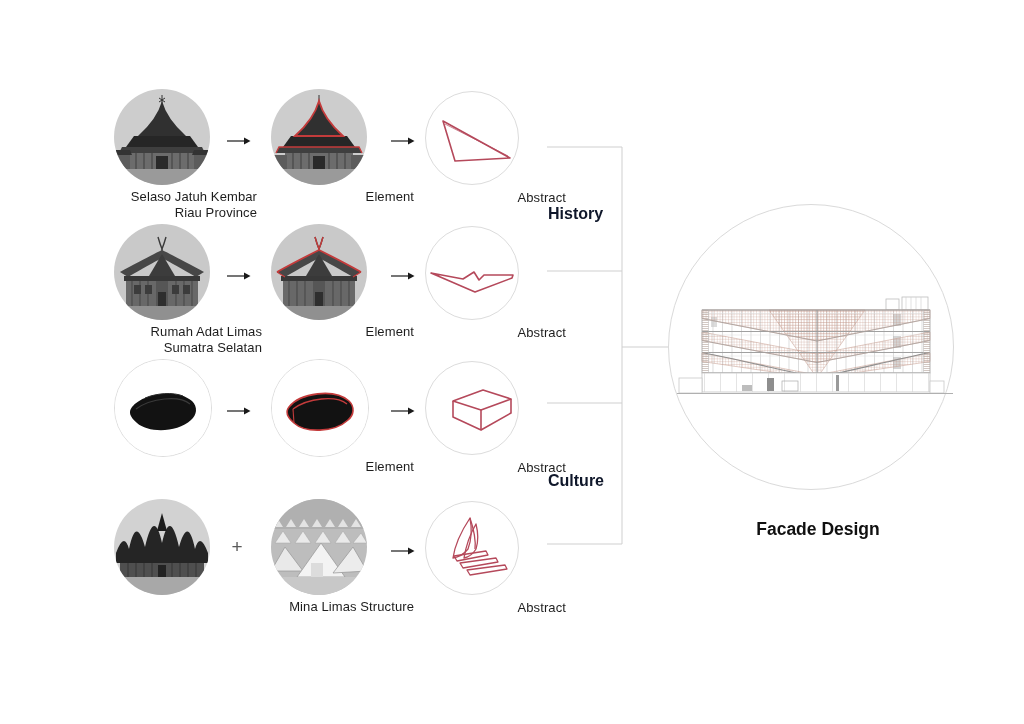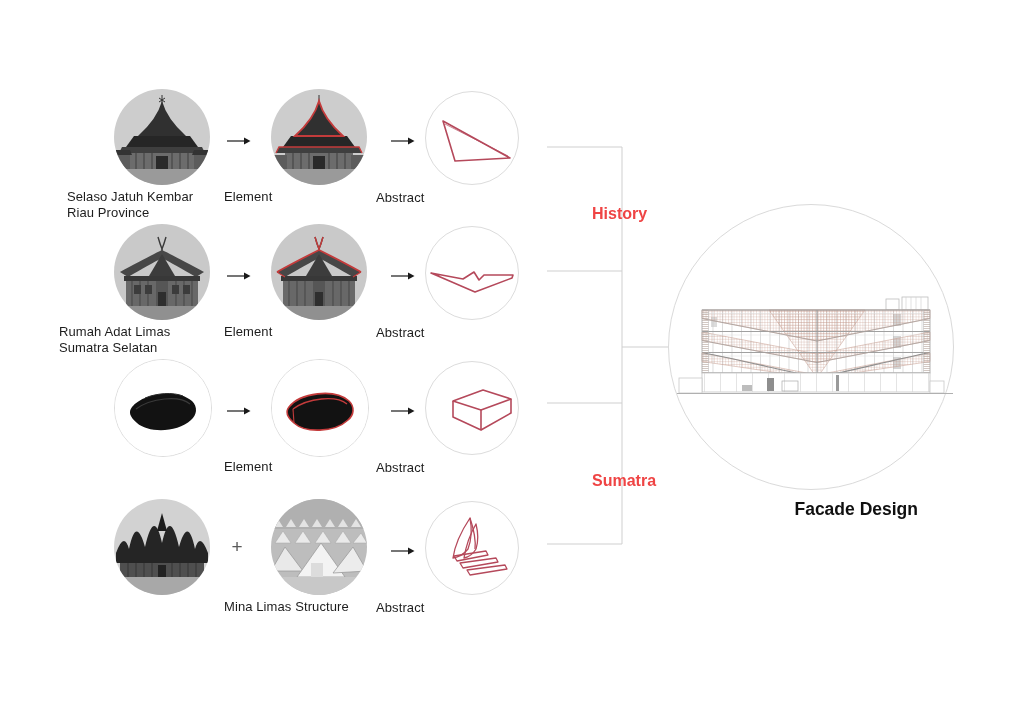--- a/index.html
+++ b/index.html
@@ -1,30 +1,30 @@
 <!DOCTYPE html>
 <html><head>
 <meta charset="utf-8">
 <style>
   html,body{margin:0;padding:0;background:#ffffff;}
   #canvas{position:relative;width:1024px;height:724px;background:#fff;overflow:hidden;
           font-family:"Liberation Sans",sans-serif;}
   .circ{position:absolute;border-radius:50%;overflow:hidden;}
   .circ svg{display:block;width:100%;height:100%;}
   .circ.ring{background:#fff;border:1px solid #dcdcdc;}
-  .cap{position:absolute;width:190px;text-align:left;
+  .cap{position:absolute;width:190px;text-align:right;
        font-size:13px;line-height:15.5px;font-weight:500;color:#1d1d1d;letter-spacing:.1px;}
-  .grp{position:absolute;font-size:16px;font-weight:700;color:#ef4444;margin-left:44px;}
+  .grp{position:absolute;font-size:16px;font-weight:700;color:#0f172a;}
   .arrow{position:absolute;width:24px;height:10px;}
   .plus{position:absolute;width:22px;height:22px;text-align:center;
         font-size:19px;line-height:22px;color:#5a5a5a;font-weight:400;}
   .overlay{position:absolute;left:0;top:0;pointer-events:none;}
   #facade-circle{position:absolute;left:668px;top:204px;width:284px;height:284px;
                  border:1.2px solid #dadada;border-radius:50%;}
-  #facade-label{position:absolute;left:718px;top:499px;width:200px;text-align:right;
+  #facade-label{position:absolute;left:718px;top:519px;width:200px;text-align:center;
                 font-size:17.5px;font-weight:700;color:#101010;}
 </style>
 </head>
 <body>
 
 <div id="canvas">
 
   <svg class="overlay" width="1024" height="724">
     <g stroke="#cfcfcf" stroke-width="1" fill="none">
       <path d="M547,147 H622 M547,271 H622 M547,403 H622 M547,544 H622 M622,147 V544 M622,347 H668"></path>
@@ -138,21 +138,21 @@
     <svg viewBox="0 0 24 10" width="24" height="10">
         <line x1="0" y1="5" x2="17" y2="5" stroke="#1a1a1a" stroke-width="1.2"></line>
         <polygon points="17,1.5 23.5,5 17,8.5" fill="#1a1a1a"></polygon>
       </svg>
   </div>
   <div class="circ ring" style="left:425px;top:226px;width:92px;height:92px">
     <svg viewBox="0 0 92 92">
       <polygon points="5,46 37,52 48,45 53,53 58,48 87,48 86,51 49,65" fill="none" stroke="#b5495b" stroke-width="1.6" stroke-linejoin="round"></polygon>
     </svg>
   </div>
-  <div class="cap" style="left:59px;top:324px">
+  <div class="cap" style="left:72px;top:324px">
     <div>Rumah Adat Limas</div>
     <div>Sumatra Selatan</div>
   </div>
   <div class="cap" style="left:224px;top:324px">Element</div>
   <div class="cap" style="left:376px;top:325px">Abstract</div>
 
   <div class="circ ring" style="left:114px;top:359px;width:96px;height:96px">
     <svg viewBox="0 0 96 96">
       <rect width="96" height="96" fill="#ffffff"></rect>
       <path d="M17,47 C28,33 62,28 77,41 C83,47 82,55 76,60 C62,73 33,73 22,63 C15,57 13,52 17,47 Z" fill="#121212"></path>
@@ -247,21 +247,21 @@
         <path d="M28,54 L60,49 L62,53 L31,59 Z"></path>
         <path d="M34,61 L70,56 L72,60 L37,66 Z"></path>
         <path d="M41,68 L79,63 L81,67 L44,73 Z"></path>
       </g>
     </svg>
   </div>
   <div class="cap" style="left:224px;top:599px">Mina Limas Structure</div>
   <div class="cap" style="left:376px;top:600px">Abstract</div>
 
   <div class="grp" style="left:548px;top:205px">History</div>
-  <div class="grp" style="left:548px;top:472px">Sumatra</div>
+  <div class="grp" style="left:548px;top:472px">Culture</div>
 
   <div id="facade-circle"></div>
   <svg class="overlay" style="left:655px;top:285px" width="320" height="125" viewBox="655 285 320 125">
     <defs>
       <pattern id="meshPat" width="2.8" height="2.8" patternUnits="userSpaceOnUse">
         <path d="M0,0 H2.8 M0,0 V2.8" stroke="#c49a8c" stroke-width="0.55" fill="none"></path>
       </pattern>
       <pattern id="vmul" width="9.5" height="63" patternUnits="userSpaceOnUse">
         <path d="M0.4,0 V63" stroke="#c8c8c8" stroke-width="0.7"></path>
       </pattern>

